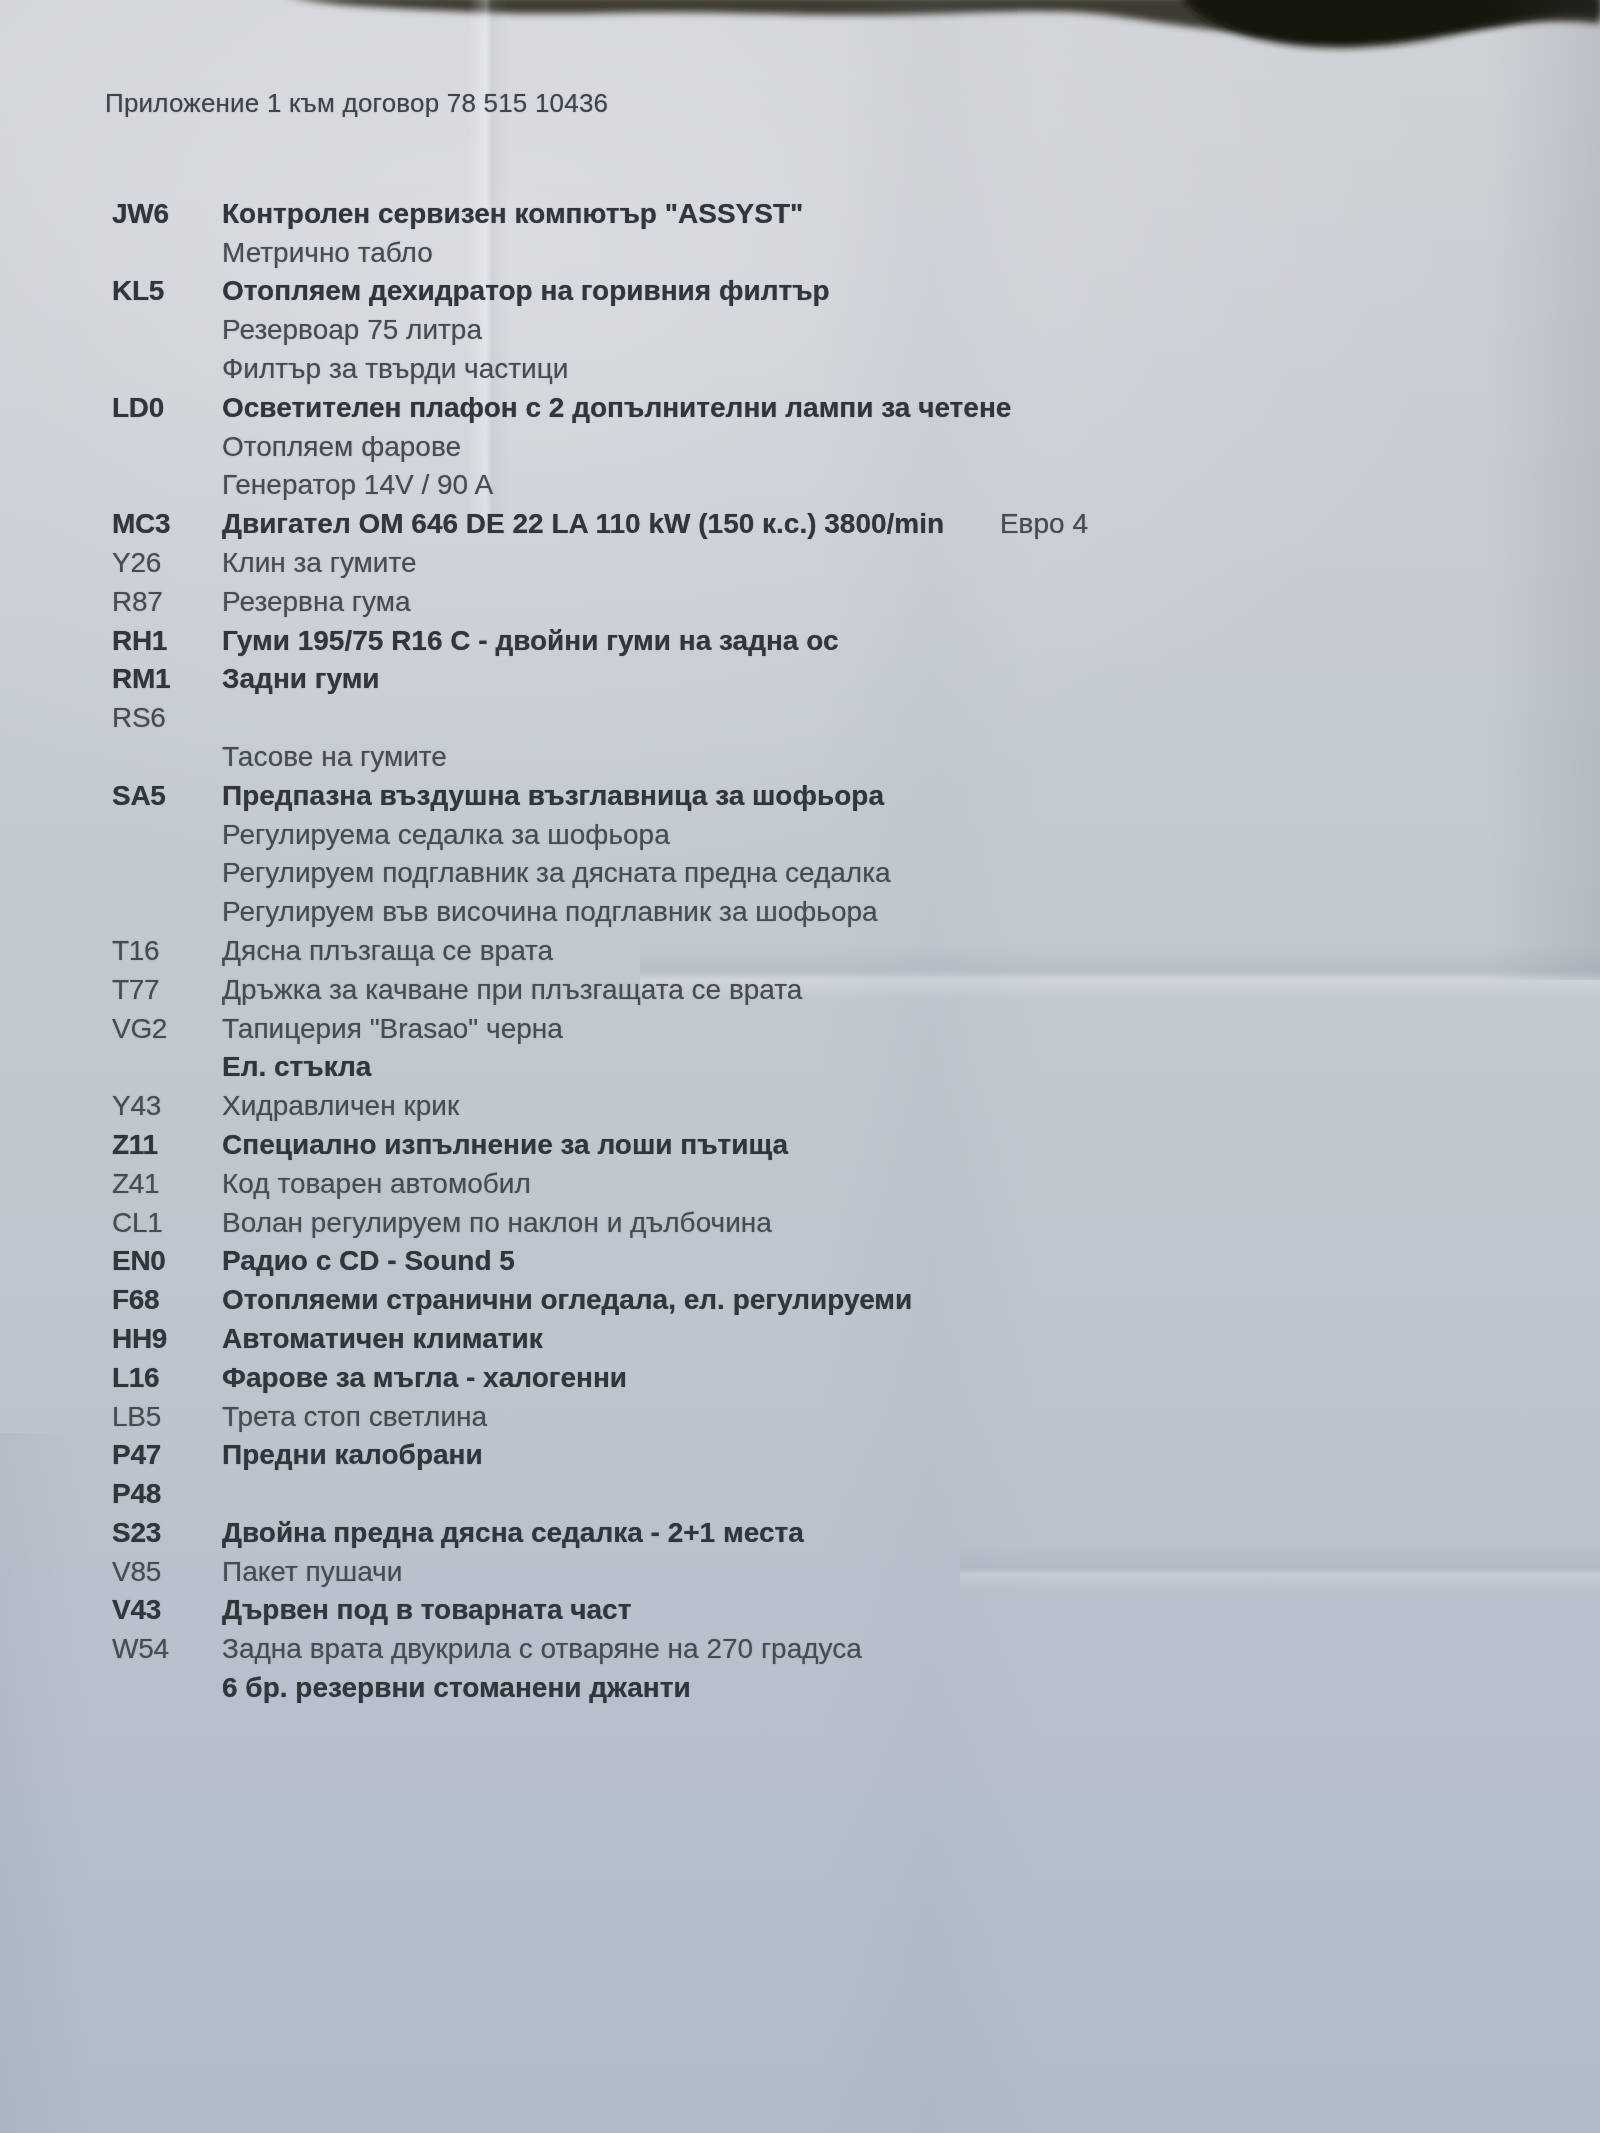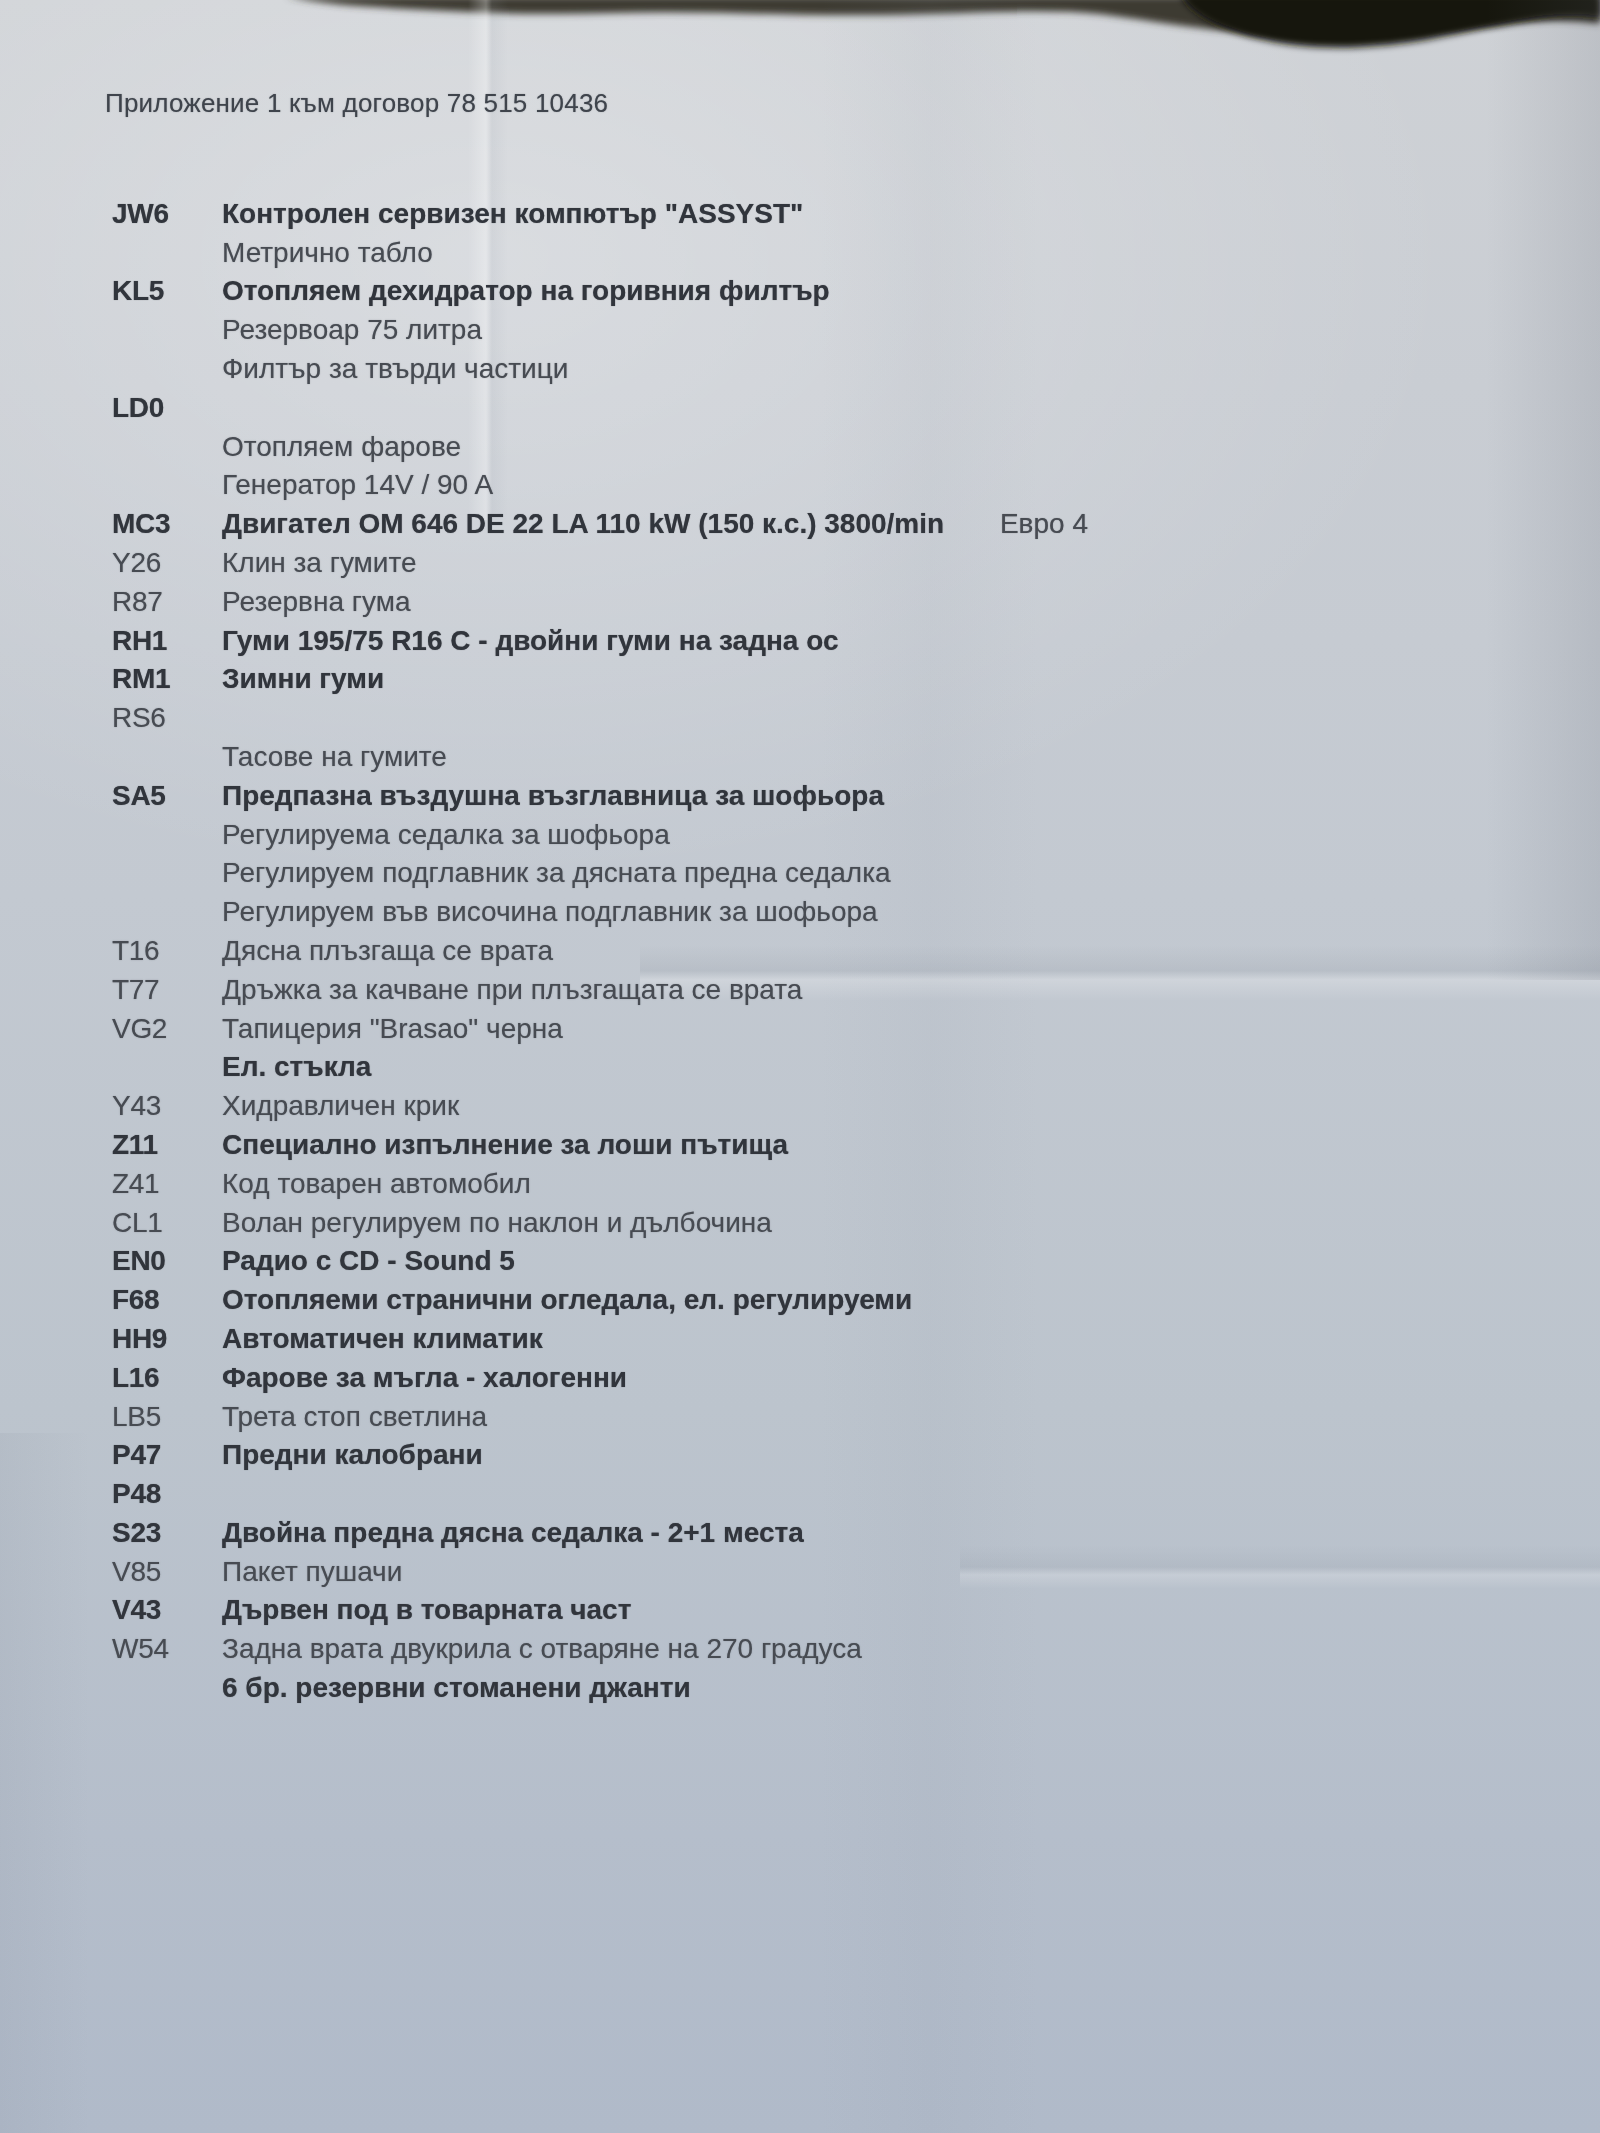--- a/index.html
+++ b/index.html
@@ -145,20 +145,21 @@
       <span class="desc">Резервоар 75 литра</span>
     </div>
 
     <div class="row">
       <span class="code"></span>
       <span class="desc">Филтър за твърди частици</span>
     </div>
 
     <div class="row bold">
       <span class="code">LD0</span>
+      <span class="desc">Осветителен плафон с 2 допълнителни лампи за четене</span>
     </div>
 
     <div class="row">
       <span class="code"></span>
       <span class="desc">Отопляем фарове</span>
     </div>
 
     <div class="row">
       <span class="code"></span>
       <span class="desc">Генератор 14V / 90 A</span>
@@ -180,21 +181,21 @@
       <span class="desc">Резервна гума</span>
     </div>
 
     <div class="row bold">
       <span class="code">RH1</span>
       <span class="desc">Гуми 195/75 R16 C - двойни гуми на задна ос</span>
     </div>
 
     <div class="row bold">
       <span class="code">RM1</span>
-      <span class="desc">Зимни гуми</span>
+      <span class="desc">Задни гуми</span>
     </div>
 
     <div class="row">
       <span class="code">RS6</span>
     </div>
 
     <div class="row">
       <span class="code"></span>
       <span class="desc">Тасове на гумите</span>
     </div>

